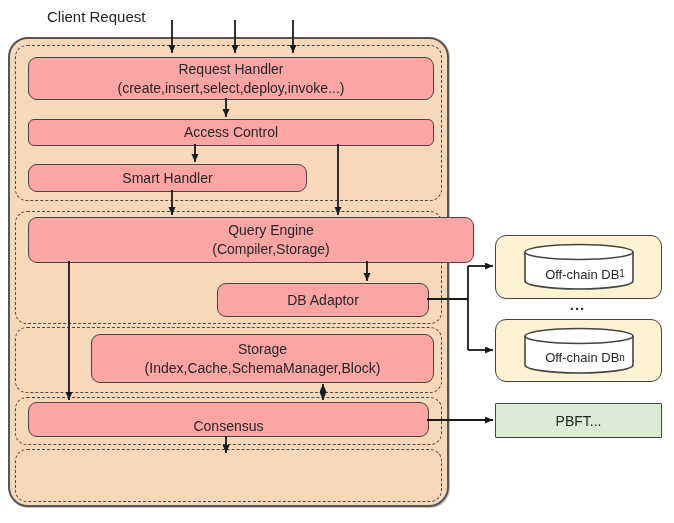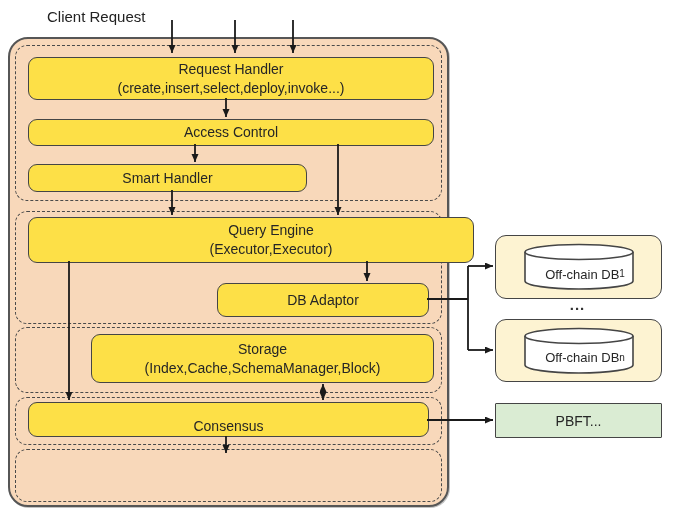--- a/index.html
+++ b/index.html
@@ -40,35 +40,35 @@
     border-radius: 12px;
     z-index: 1;
   }
   .g1 { left: 15px; top: 45px;  width: 425px; height: 154px; }
   .g2 { left: 15px; top: 211px; width: 425px; height: 111px; }
   .g3 { left: 15px; top: 327px; width: 425px; height: 64px;  }
   .g4 { left: 15px; top: 397px; width: 425px; height: 46px;  }
   .g5 { left: 15px; top: 449px; width: 425px; height: 51px;  }
 
   .node {
-    background: #fde047;
+    background: #fca5a5;
     border: 1.5px solid #454545;
     border-radius: 9px;
     z-index: 2;
     display: flex;
     flex-direction: column;
     align-items: center;
     justify-content: center;
     text-align: center;
     font-size: 14px;
     line-height: 1.35;
     color: #262626;
   }
   .n-request-handler { left: 28px;  top: 57px;  width: 404px; height: 41px; }
-  .n-access-control  { left: 28px;  top: 119px; width: 404px; height: 25px; }
+  .n-access-control  { left: 28px;  top: 119px; width: 404px; height: 25px; border-radius: 6px; }
   .n-smart-contract  { left: 28px;  top: 164px; width: 277px; height: 26px; }
   .n-query-engine    { left: 28px;  top: 217px; width: 404px; height: 44px; padding-left: 40px; }
   .n-db-adaptor      { left: 217px; top: 283px; width: 210px; height: 32px; }
   .n-storage         { left: 91px;  top: 334px; width: 341px; height: 47px; }
   .n-consensus       { left: 28px;  top: 402px; width: 399px; height: 33px; justify-content: flex-end; }
   .n-p2p             { left: 28px;  top: 455px; width: 404px; height: 35px; }
 
   .db-box {
     background: #fdf3d2;
     border: 1.5px solid #454545;
@@ -146,21 +146,21 @@
   <div class="abs node n-access-control">
     <div>Access Control</div>
   </div>
 
   <div class="abs node n-smart-contract">
     <div>Smart Handler</div>
   </div>
 
   <div class="abs node n-query-engine">
     <div>Query Engine</div>
-    <div>(Executor,Executor)</div>
+    <div>(Compiler,Storage)</div>
   </div>
 
   <div class="abs node n-db-adaptor">
     <div>DB Adaptor</div>
   </div>
 
   <div class="abs node n-storage">
     <div>Storage</div>
     <div>(Index,Cache,SchemaManager,Block)</div>
   </div>

